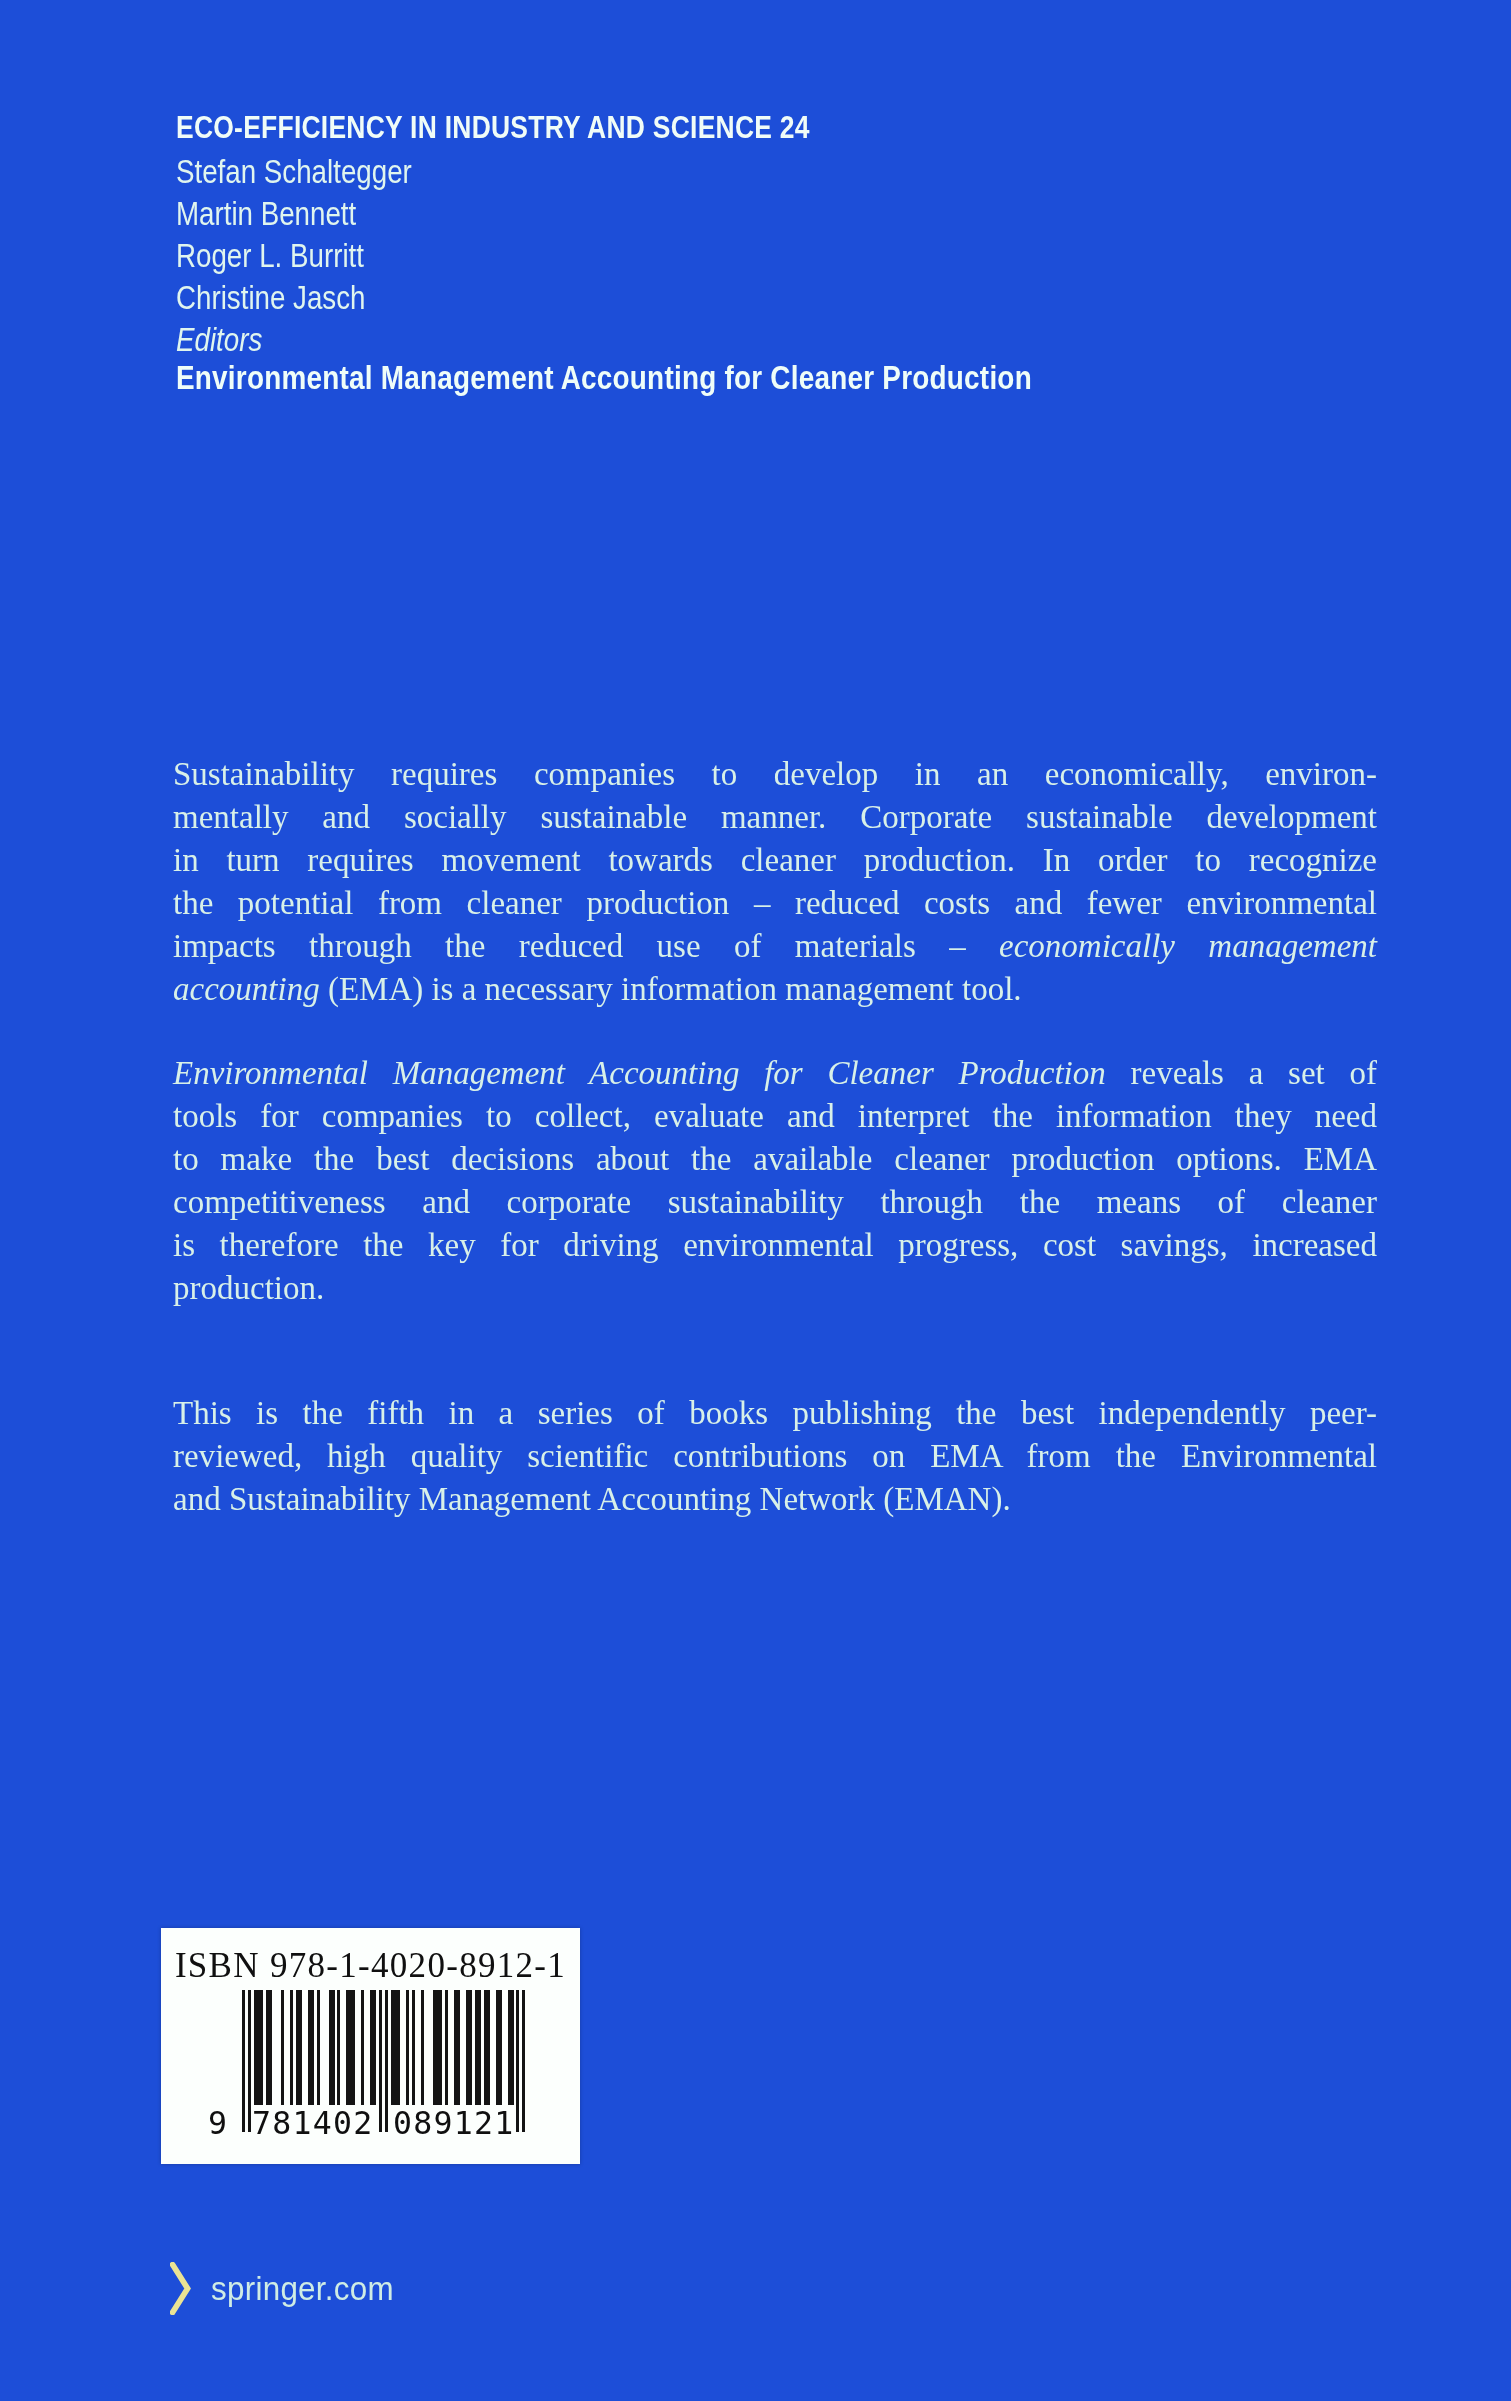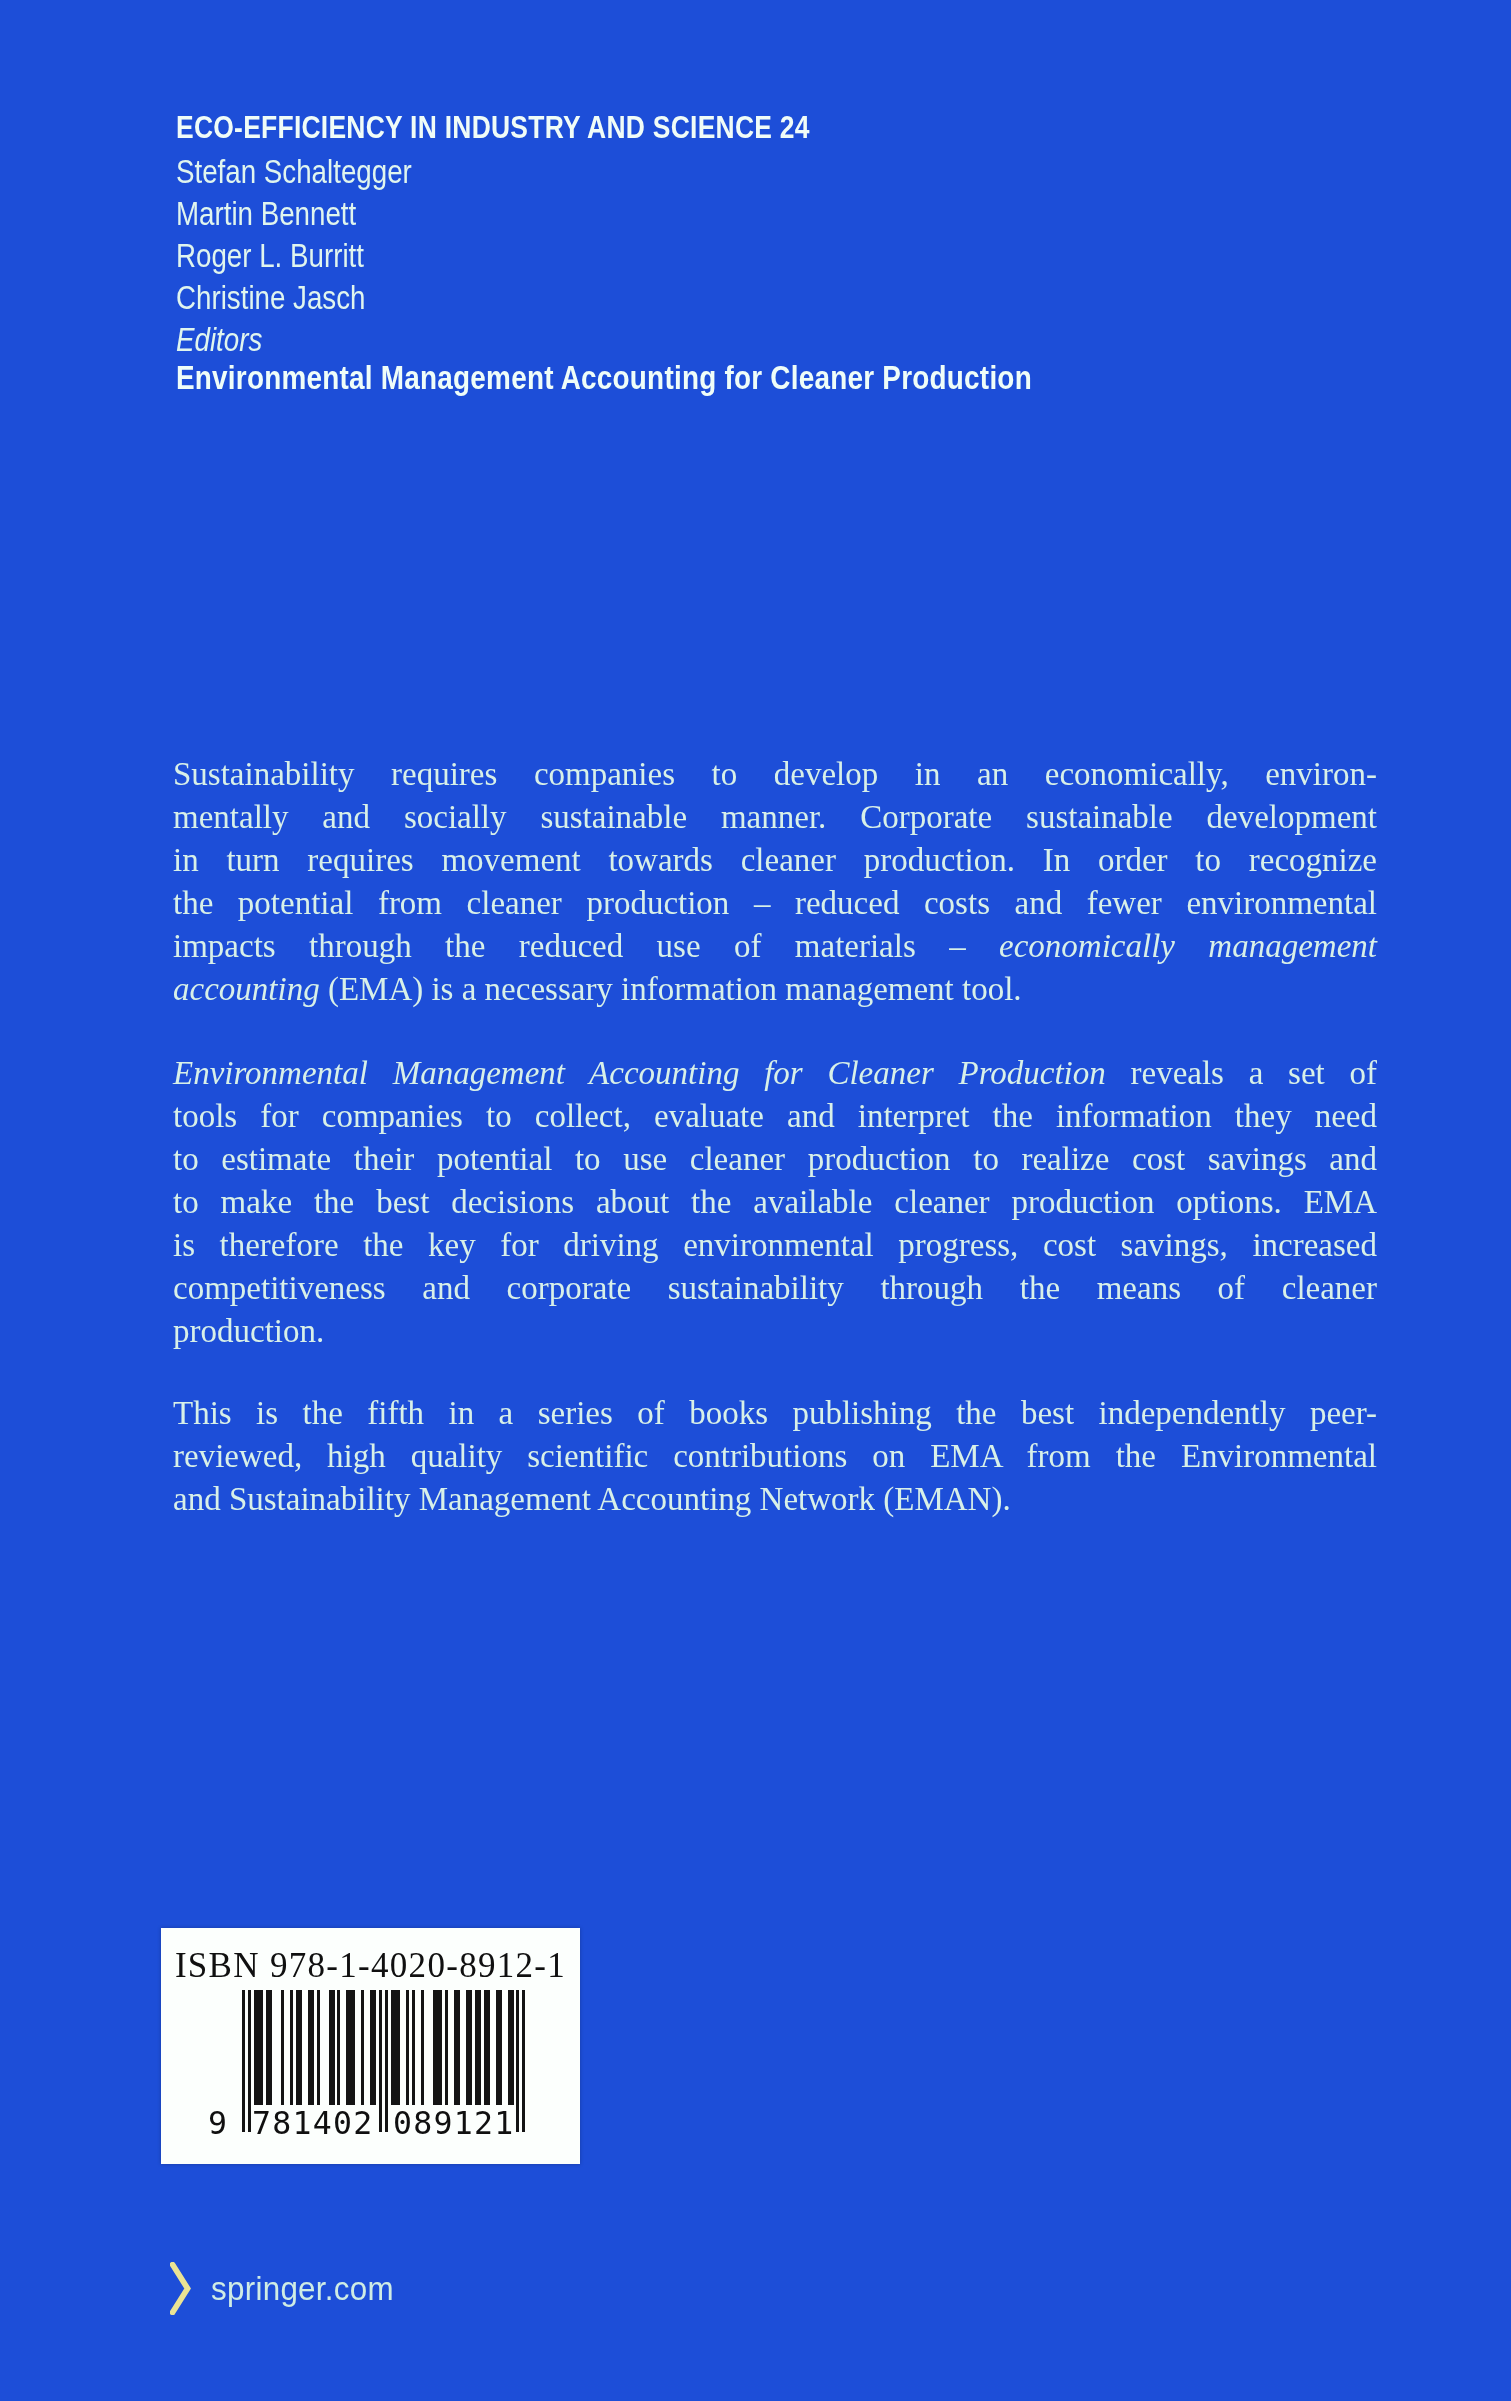--- a/index.html
+++ b/index.html
@@ -94,24 +94,23 @@
         <div class="line"><span>Sustainability requires companies to develop in an economically, environ-</span></div>
         <div class="line"><span>mentally and socially sustainable manner. Corporate sustainable development</span></div>
         <div class="line"><span>in turn requires movement towards cleaner production. In order to recognize</span></div>
         <div class="line"><span>the potential from cleaner production – reduced costs and fewer environmental</span></div>
         <div class="line"><span>impacts through the reduced use of materials – </span><span class="it">economically management</span></div>
         <div class="line last"><span class="it">accounting</span><span> (EMA) is a necessary information management tool.</span></div>
       </div>
       <div class="para" style="top: 1052px;">
         <div class="line"><span class="it">Environmental Management Accounting for Cleaner Production</span><span> reveals a set of</span></div>
         <div class="line"><span>tools for companies to collect, evaluate and interpret the information they need</span></div>
-        <div class="line"><span>to estimate their potential to use cleaner production to realize cost savings and</span></div>
         <div class="line"><span>to make the best decisions about the available cleaner production options. EMA</span></div>
+        <div class="line"><span>competitiveness and corporate sustainability through the means of cleaner</span></div>
         <div class="line"><span>is therefore the key for driving environmental progress, cost savings, increased</span></div>
-        <div class="line"><span>competitiveness and corporate sustainability through the means of cleaner</span></div>
         <div class="line last"><span>production.</span></div>
       </div>
       <div class="para" style="top: 1392px;">
         <div class="line"><span>This is the fifth in a series of books publishing the best independently peer-</span></div>
         <div class="line"><span>reviewed, high quality scientific contributions on EMA from the Environmental</span></div>
         <div class="line last"><span>and Sustainability Management Accounting Network (EMAN).</span></div>
       </div>
     </main>
 
   <div class="barcode-box">

